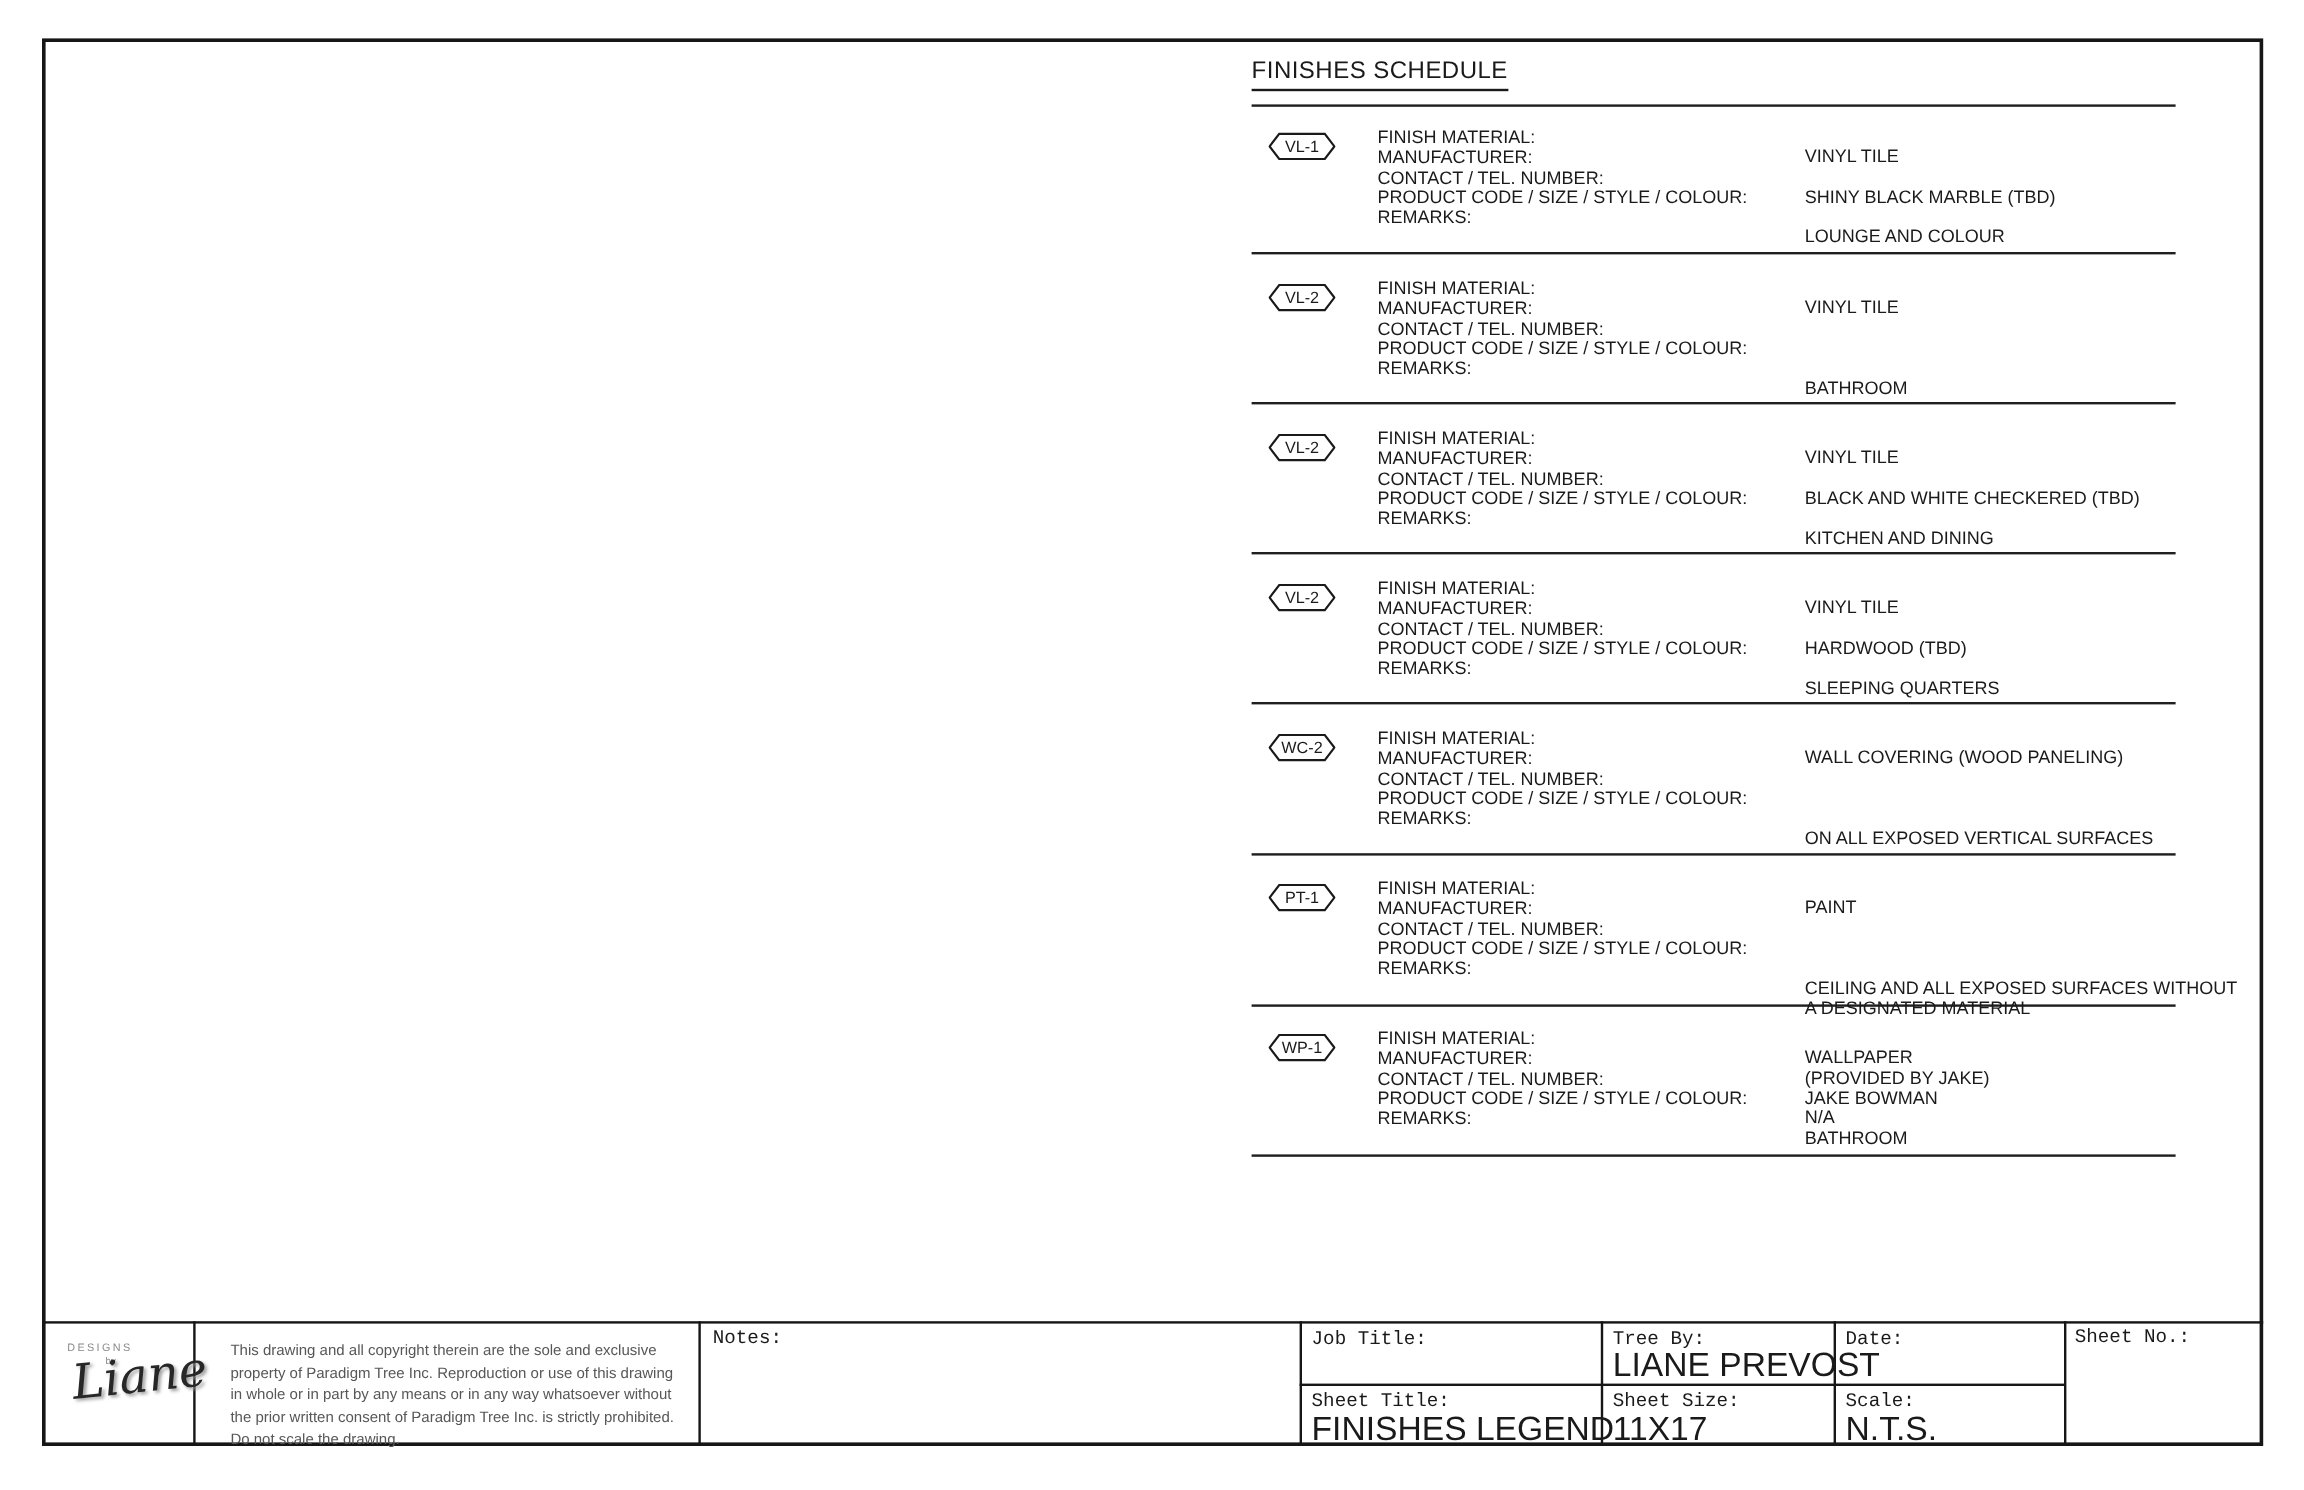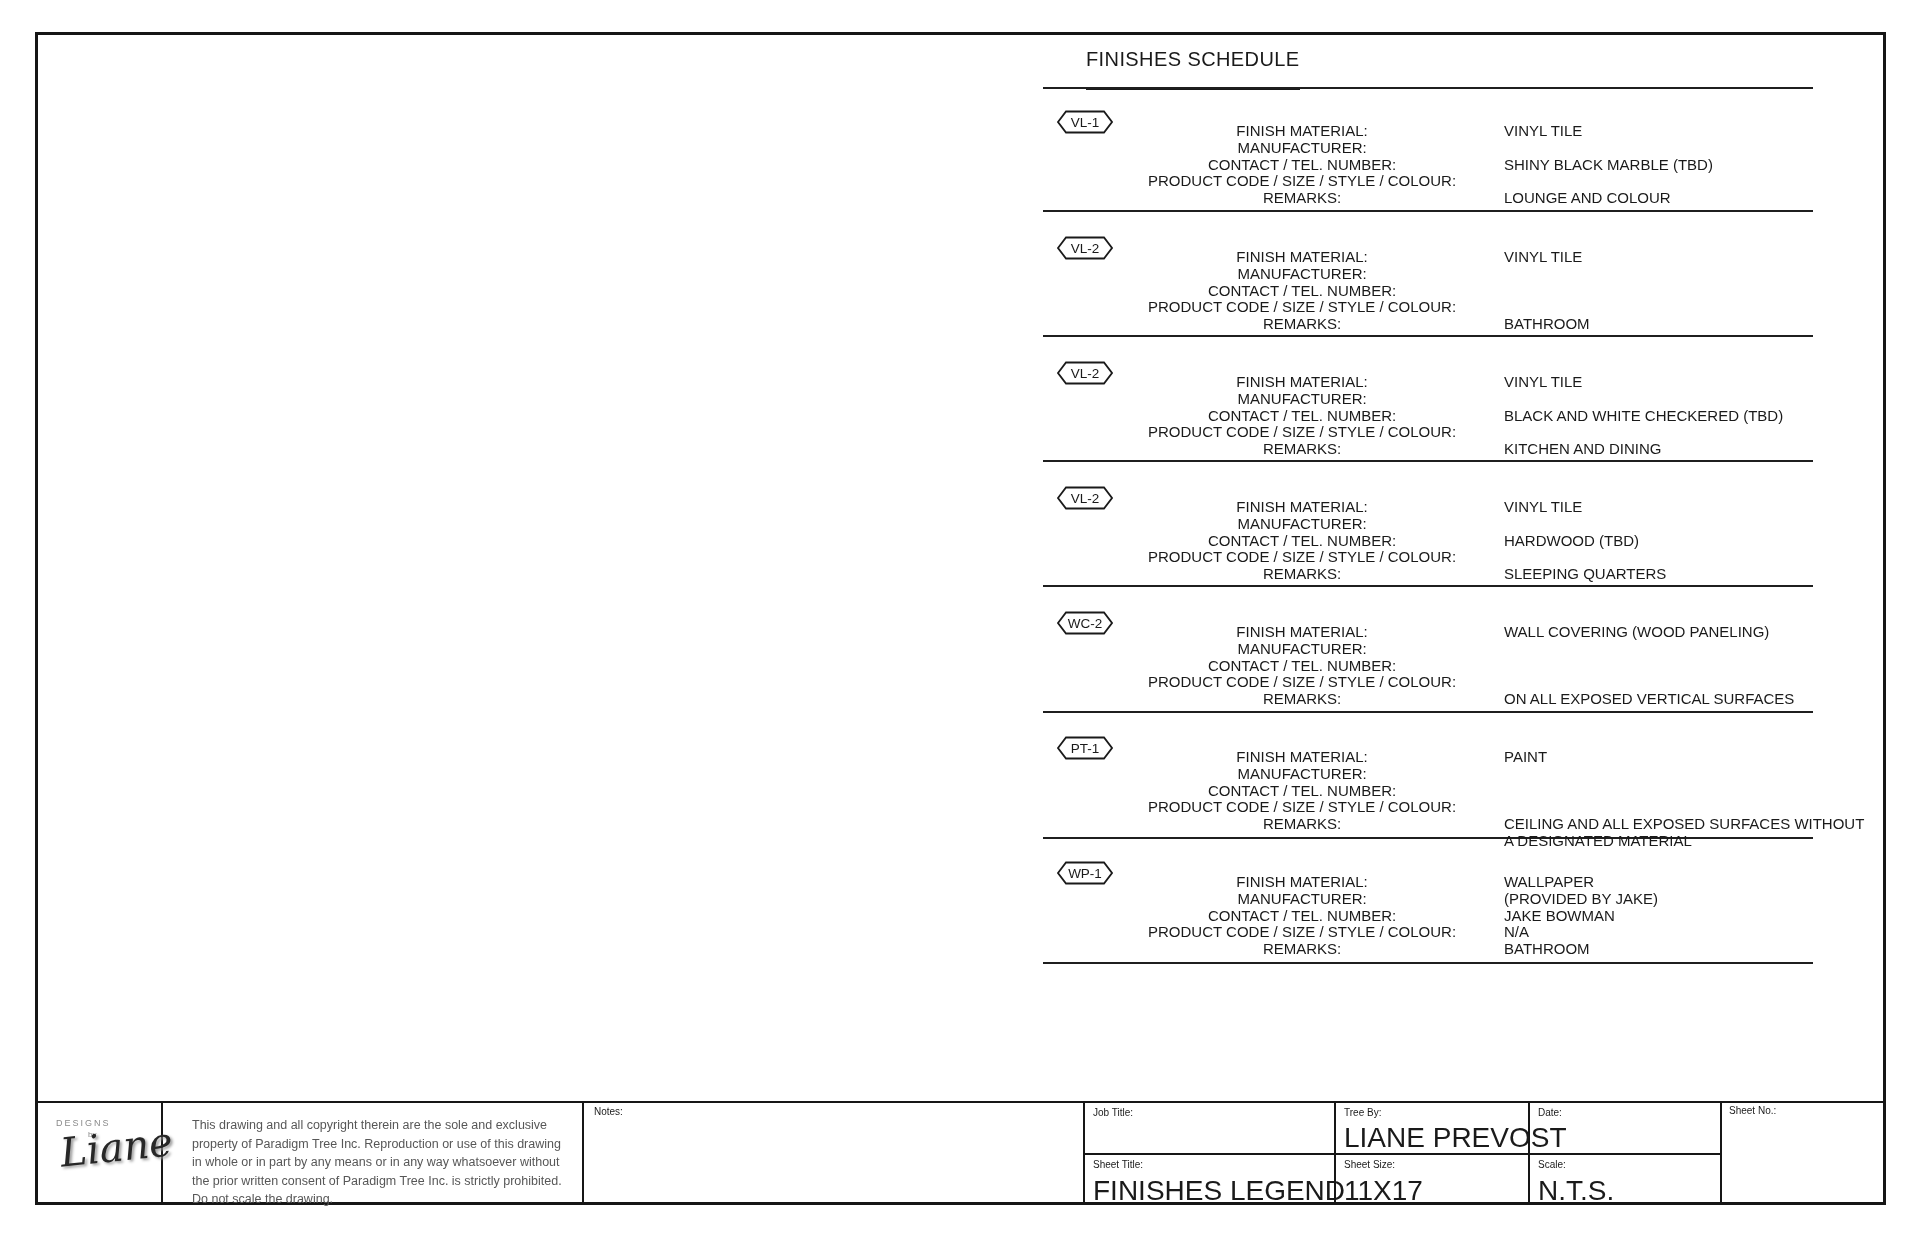--- a/index.html
+++ b/index.html
@@ -7,34 +7,34 @@
     position:relative;width:1920px;height:1242px;background:#ffffff;overflow:hidden;
     font-family:"Liberation Sans",sans-serif;color:#1a1a1a;
   }
   .sheet-border{
     position:absolute;left:35px;top:32px;width:1851px;height:1173px;
     border:3px solid #161616;box-sizing:border-box;
   }
   
   .schedule-title{
     position:absolute;left:1043px;top:48px;display:inline-block;
-    font-size:20px;letter-spacing:.4px;border-bottom:2px solid #1a1a1a;padding-bottom:17px;margin-left:43px;
+    font-size:20px;letter-spacing:.4px;border-bottom:2px solid #1a1a1a;padding-bottom:3px;
   }
   .rule{position:absolute;left:1043px;width:770px;height:2px;background:#1f1f1f;}
   .entry{position:absolute;left:1043px;width:780px;}
   .hex{position:absolute;left:14px;top:3px;}
   .hex text{font-family:"Liberation Sans",sans-serif;font-size:13.5px;fill:#1a1a1a;}
-  .labels{position:absolute;left:105px;top:16px;text-align:center;}
+  .labels{position:absolute;left:105px;top:0;}
   .values{position:absolute;left:461px;top:16px;}
   .labels div,.values div{
     height:16.75px;line-height:16.75px;font-size:15px;white-space:nowrap;
   }
   
   .tb-line{position:absolute;background:#161616;}
-  .tb-label{position:absolute;font-size:10px;}
+  .tb-label{position:absolute;font-size:16px;font-family:Liberation Mono, monospace;}
   .tb-value{position:absolute;font-size:28px;white-space:nowrap;}
   .sheet-no-value{position:absolute;font-size:52px;letter-spacing:1px;white-space:nowrap;}
   .copyright{
     position:absolute;left:192px;top:1116px;width:370px;
     font-size:12.5px;line-height:18.6px;color:#575757;
   }
   .logo{position:absolute;left:50px;top:1110px;width:110px;height:94px;}
   .logo-designs{position:absolute;left:6px;top:8px;font-size:9px;letter-spacing:2px;color:#8a8a8a;}
   .logo-by{position:absolute;left:38px;top:20px;font-size:8px;color:#8a8a8a;}
   .logo-script{

